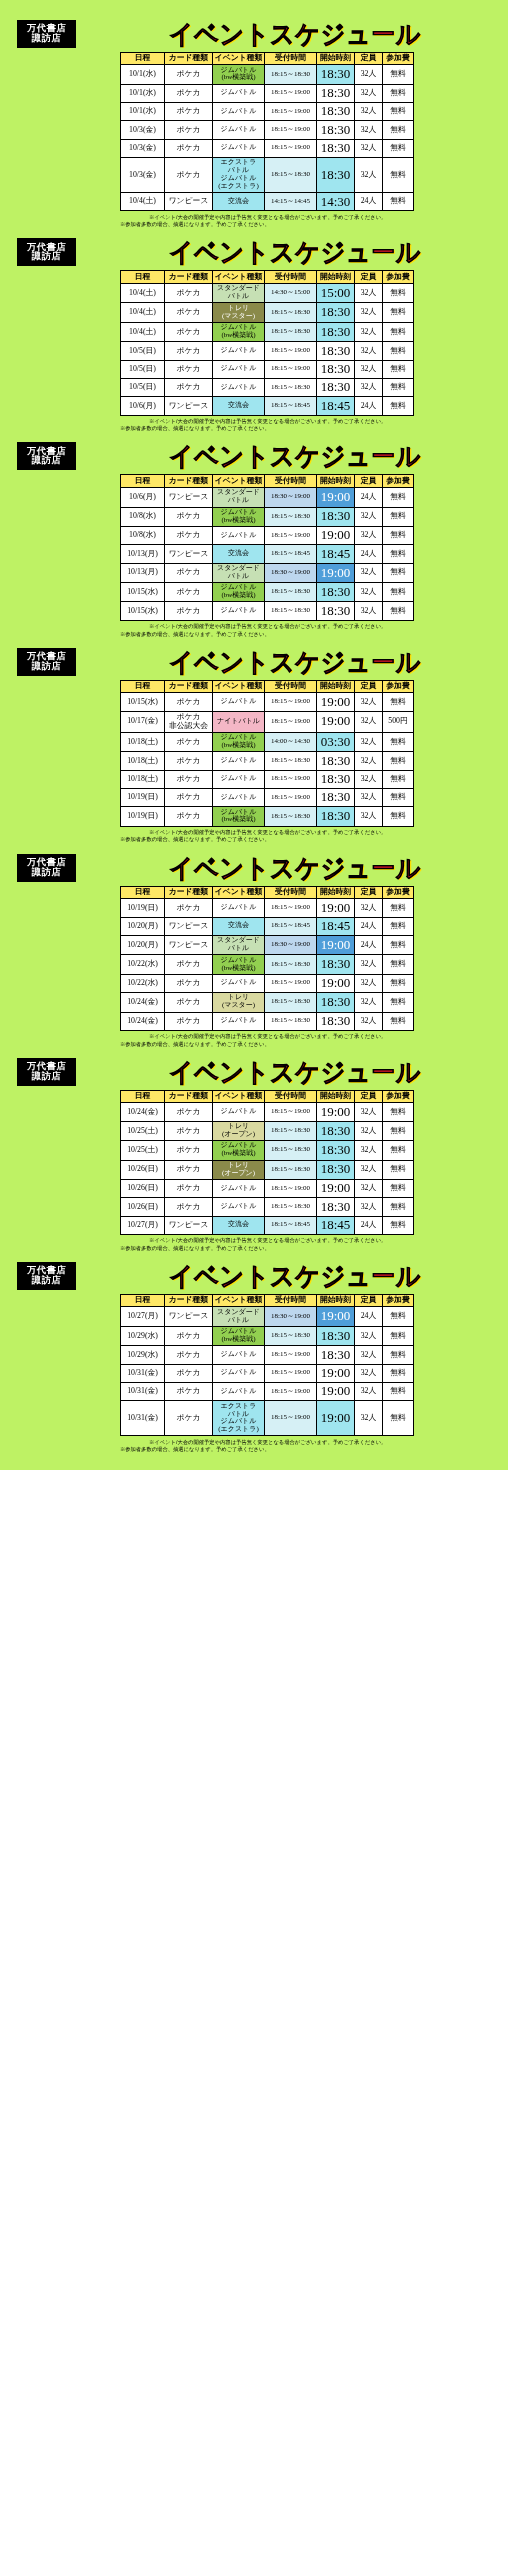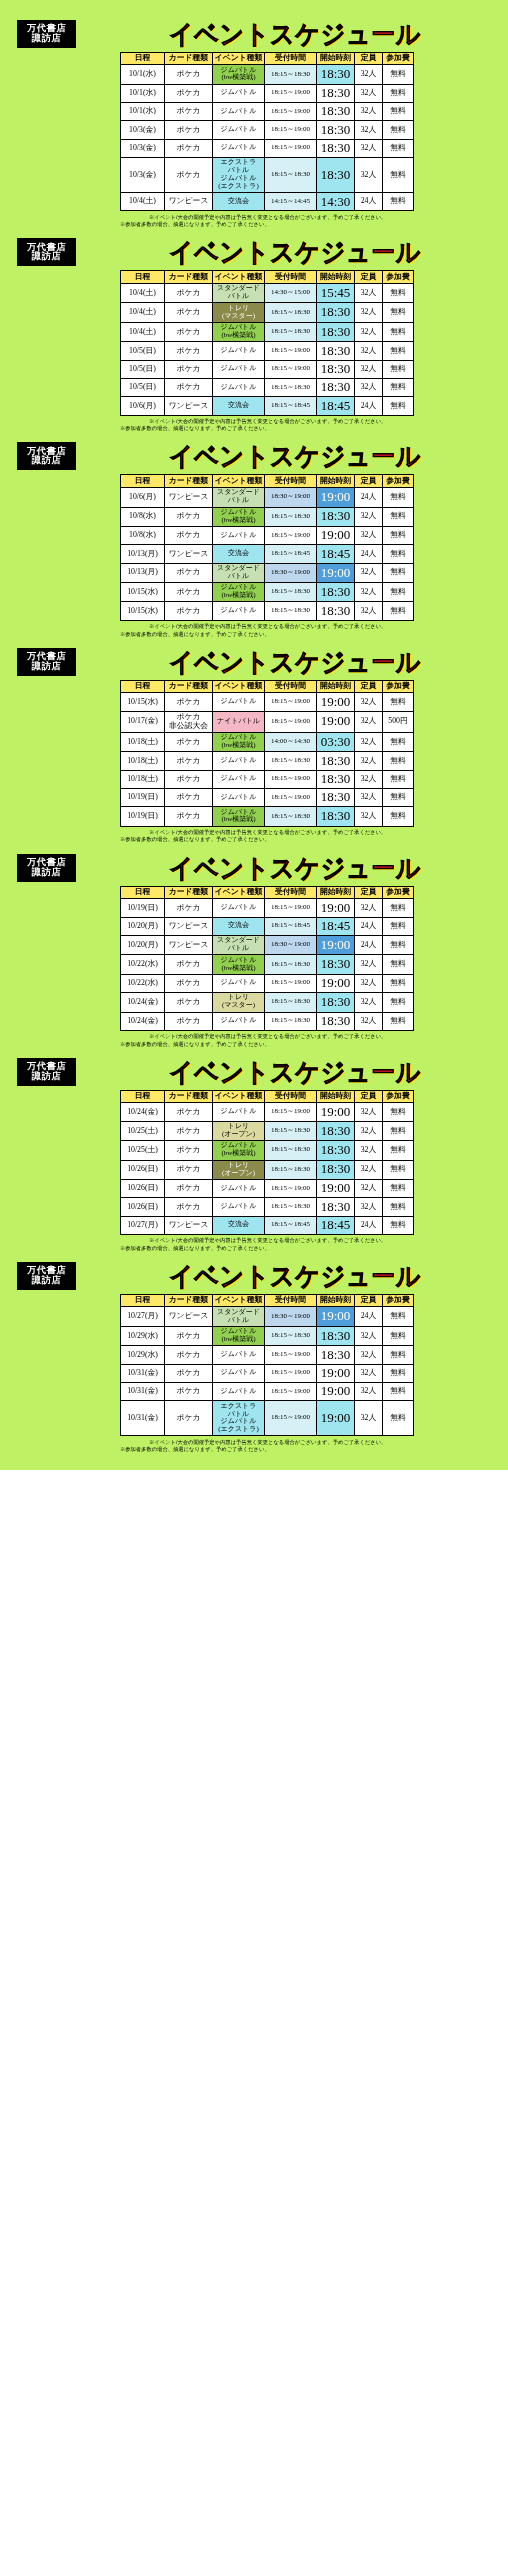--- a/index.html
+++ b/index.html
@@ -257,21 +257,21 @@
               <th>定員</th>
               <th>参加費</th>
             </tr>
           </thead>
           <tbody>
             <tr>
               <td class="date bg-white">10/4(土)</td>
               <td class="kind bg-white">ポケカ</td>
               <td class="event bg-lgreen">スタンダード<br>バトル</td>
               <td class="recep bg-lcyan">14:30～15:00</td>
-              <td class="start bg-cyan">15:45</td>
+              <td class="start bg-cyan">15:00</td>
               <td class="cap bg-white">32人</td>
               <td class="fee bg-white">無料</td>
             </tr>
             <tr>
               <td class="date bg-white">10/4(土)</td>
               <td class="kind bg-white">ポケカ</td>
               <td class="event bg-olive">トレリ<br>(マスター)</td>
               <td class="recep bg-lcyan">18:15～18:30</td>
               <td class="start bg-cyan">18:30</td>
               <td class="cap bg-white">32人</td>

